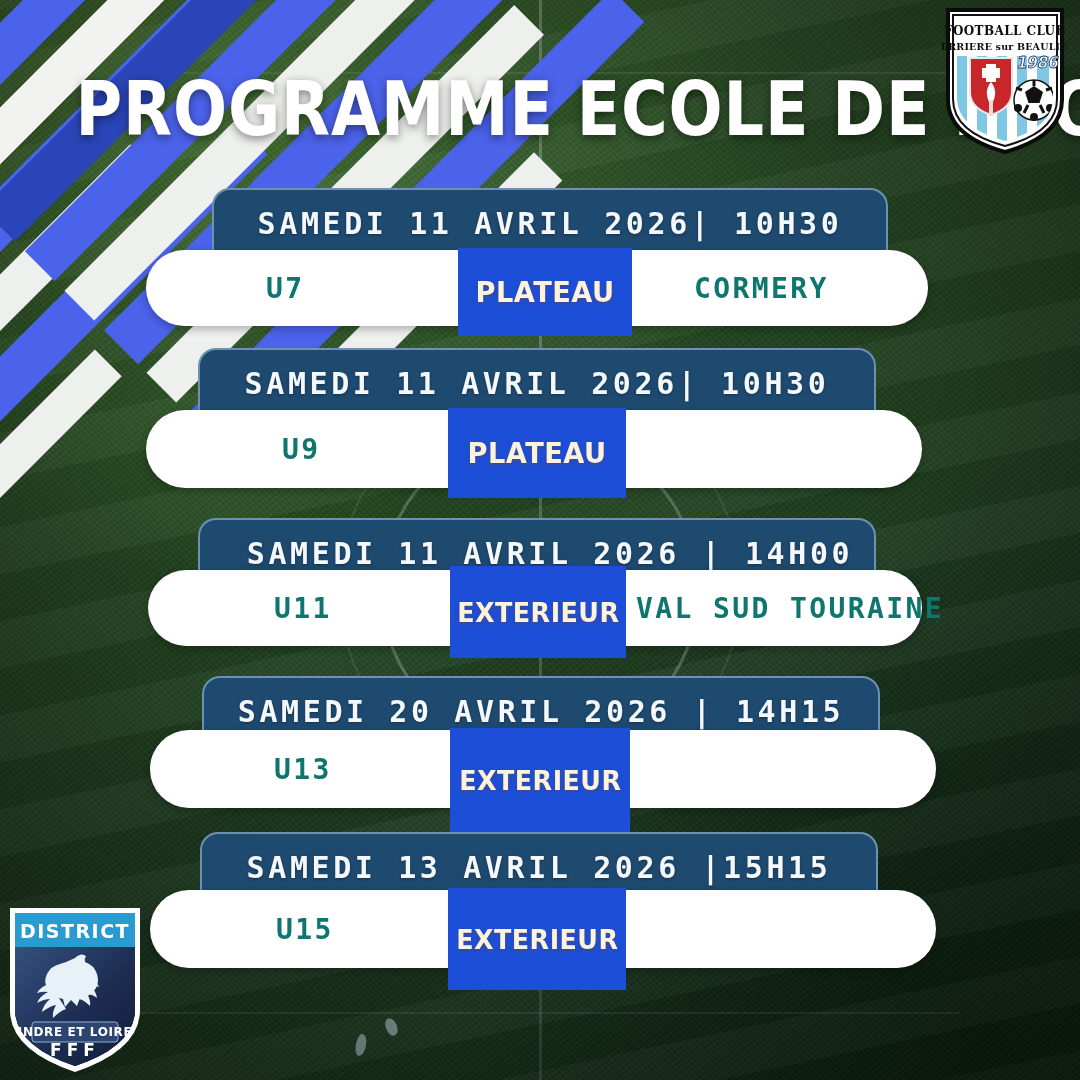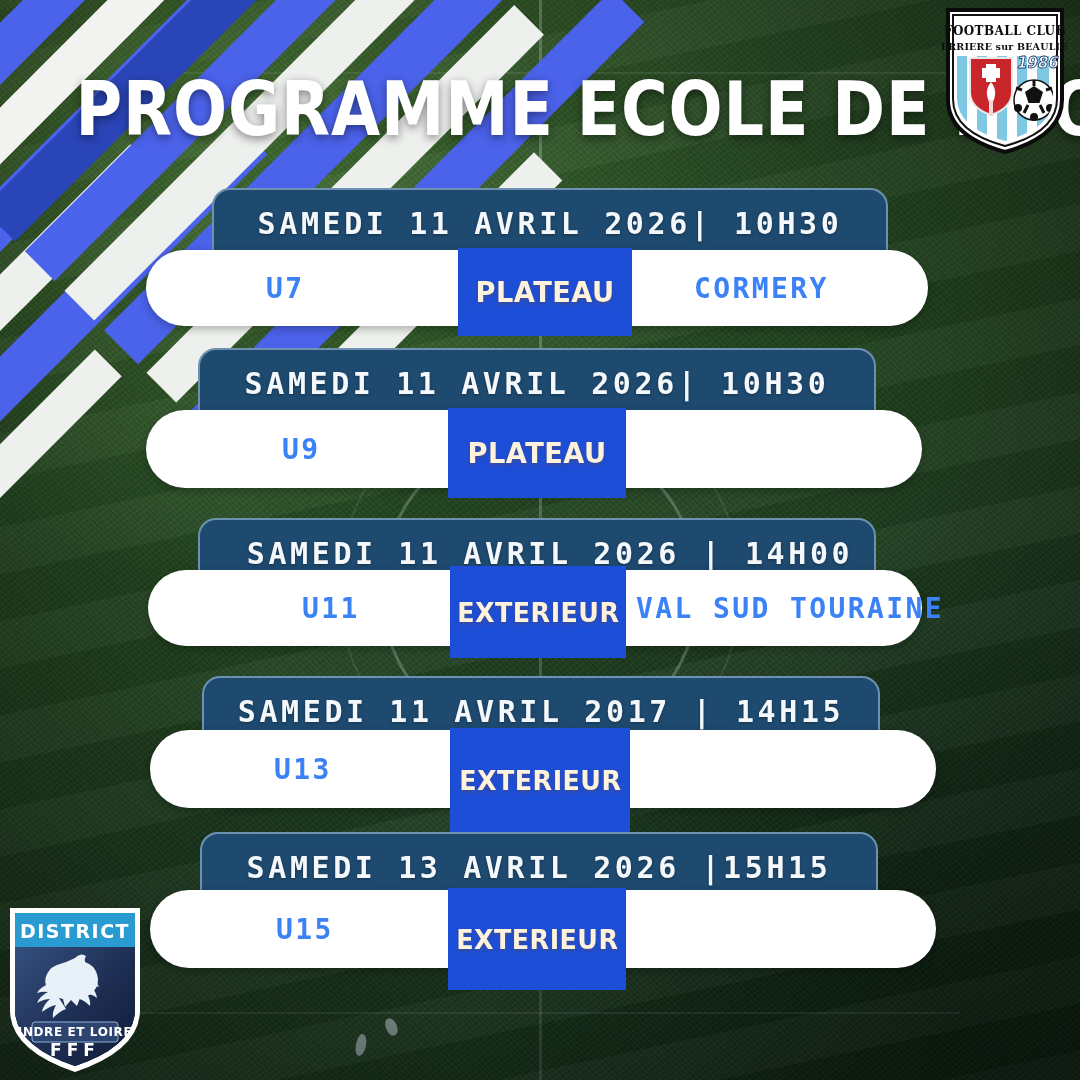--- a/index.html
+++ b/index.html
@@ -117,21 +117,21 @@
     position:absolute;
     background:#ffffff;
     border-radius:48px;
     display:flex; align-items:center;
     box-shadow:0 3px 9px rgba(0,0,0,0.28);
   }
   .team {
     font-family:"DejaVu Sans Mono", monospace;
     font-weight:bold;
     font-size:28px;
-    color:#3b82f6;
+    color:#0f766e;
     letter-spacing:2.4px;
     white-space:nowrap;
     position:absolute;
     top:50%;
     transform:translateY(-50%);
   }
   .team-home { }
   .team-away { }
 
   .badge {
@@ -297,31 +297,31 @@
       <div class="badge" style="left:448px; top:408px; width:178px; height:90px;">
         <span class="badge-text">PLATEAU</span>
       </div>
     </div>
 
     <div class="card">
       <div class="band" style="left:198px; top:518px; width:678px; height:68px;padding-left:26px;">
         <span class="band-text">SAMEDI 11 AVRIL 2026 | 14H00</span>
       </div>
       <div class="pill" style="left:148px; top:570px; width:774px; height:76px;">
-        <span class="team team-home" style="left:126px;margin-left:28px;">U11</span>
+        <span class="team team-home" style="left:126px;">U11</span>
         <span class="team team-away" style="left:488px;">VAL SUD TOURAINE</span>
       </div>
       <div class="badge" style="left:450px; top:566px; width:176px; height:92px;">
         <span class="badge-text" style="font-size:27px;">EXTERIEUR</span>
       </div>
     </div>
 
     <div class="card">
       <div class="band" style="left:202px; top:676px; width:678px; height:68px;">
-        <span class="band-text">SAMEDI 11 AVRIL 2017 | 14H15</span>
+        <span class="band-text">SAMEDI 20 AVRIL 2026 | 14H15</span>
       </div>
       <div class="pill" style="left:150px; top:730px; width:786px; height:78px;">
         <span class="team team-home" style="left:124px;">U13</span>
       </div>
       <div class="badge" style="left:450px; top:728px; width:180px; height:104px;">
         <span class="badge-text" style="font-size:27px;">EXTERIEUR</span>
       </div>
     </div>
 
     <div class="card">

